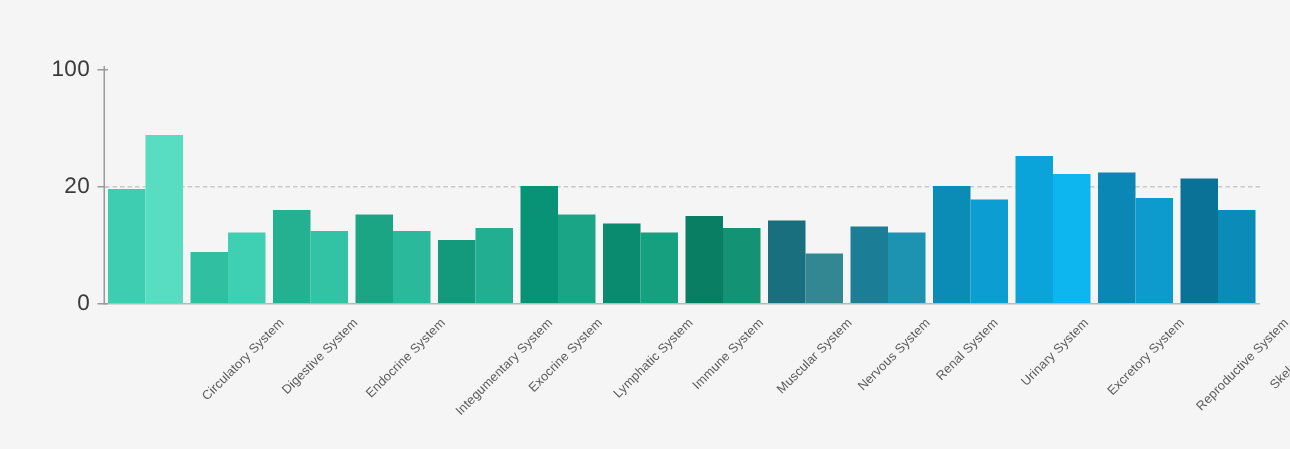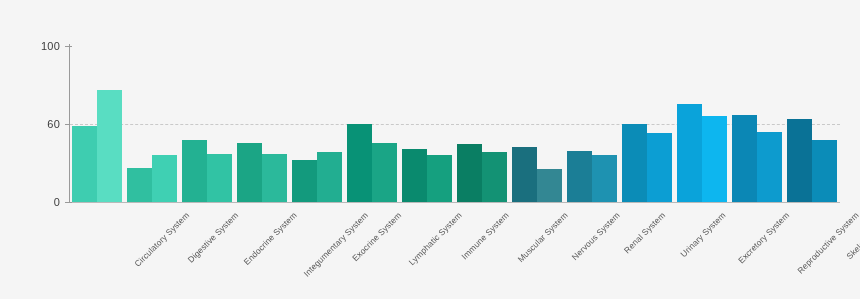--- a/index.html
+++ b/index.html
@@ -44,21 +44,21 @@
   .tick-mark {
     position: absolute;
     width: 7px;
     height: 1px;
     background: #9a9a9a;
     left: 65px;
   }
   .tick-label {
     position: absolute;
     right: 0;
-    font-size: 11px;
+    font-size: 15px;
     color: #3c3c3c;
     text-align: center;
     transform: translateY(-50%);
     letter-spacing: 0.2px;
   }
   .tick-label-wrap {
     position: absolute;
     left: 0;
     width: 60px;
   }
@@ -100,21 +100,21 @@
   <div class="y-axis-line"></div>
   <div class="x-axis-line"></div>
 
   <div id="ticks-layer">
       <div class="tick-mark" style="top: 202px;"></div>
       <div class="tick-label-wrap" style="top: 202px;">
         <div class="tick-label">0</div>
       </div>
       <div class="tick-mark" style="top: 124px;"></div>
       <div class="tick-label-wrap" style="top: 124px;">
-        <div class="tick-label">60</div>
+        <div class="tick-label">20</div>
       </div>
       <div class="tick-mark" style="top: 46px;"></div>
       <div class="tick-label-wrap" style="top: 46px;">
         <div class="tick-label">100</div>
       </div>
     </div>
   <div id="grid-layer">
       <div class="gridline" style="top: 124px;"></div>
     </div>
 

